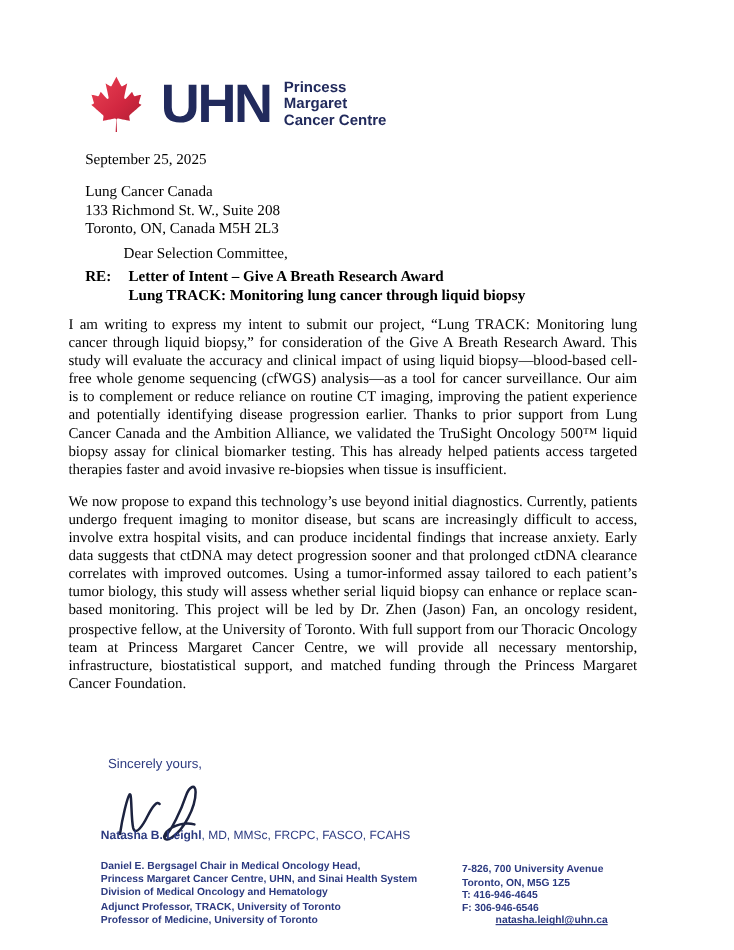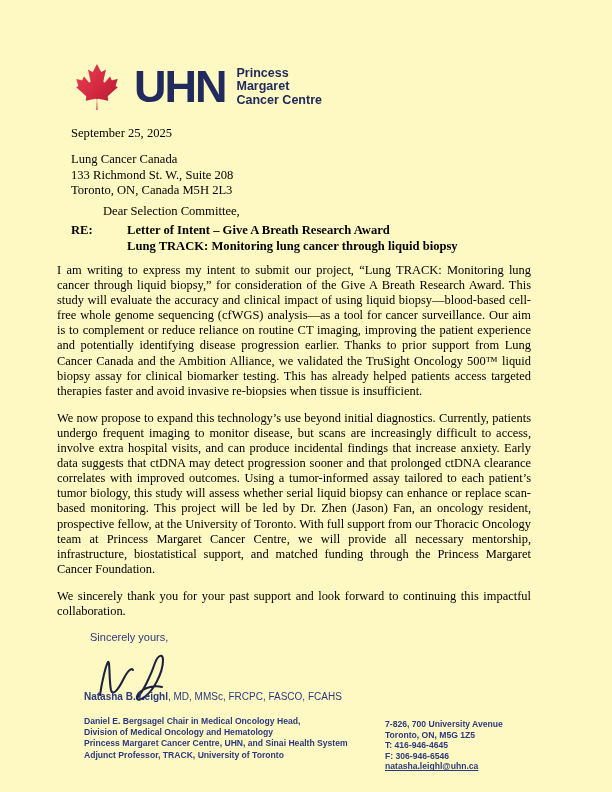--- a/index.html
+++ b/index.html
@@ -1,19 +1,19 @@
 <!DOCTYPE html>
 <html><head>
 <meta charset="utf-8">
 <style>
   html,body{margin:0;padding:0;background:#e8e8e8;}
   .page{
     position:relative;
     width:612px;height:792px;
-    background:#fef9c3;
+    background:#ffffff;
     margin:0 auto;
     overflow:hidden;
     font-family:"Liberation Serif", serif;
     color:#000;
   }
   
   .logo{position:absolute;left:74px;top:62px;display:flex;align-items:center;}
   .leaf{width:46px;height:50px;margin-right:14px;}
   .org-mark{
     font-family:"Liberation Sans", sans-serif;
@@ -24,21 +24,21 @@
     margin-left:11px;
     font-family:"Liberation Sans", sans-serif;
     font-weight:700;font-size:12.5px;line-height:13.5px;
     color:#212a5c;
   }
   
   .date{position:absolute;left:71px;top:126px;font-size:12.6px;}
   .recipient{position:absolute;left:71px;top:152px;font-size:12.6px;line-height:15.6px;}
   .salutation{position:absolute;left:71px;top:204px;font-size:12.6px;margin-left:32px;}
   .re-block{position:absolute;left:71px;top:223px;width:474px;font-size:12.6px;font-weight:700;line-height:15.6px;}
-  .re-row{display:flex;gap:20px;}
+  .re-row{display:flex;}
   .re-label{width:36px;flex:0 0 36px;}
   .body-text{
     position:absolute;left:57px;top:263px;width:474px;
     font-size:12.45px;line-height:15.1px;text-align:justify;
   }
   .body-text p{margin:0 0 12px 0;}
   
   .closing{
     position:absolute;left:90px;top:631px;
     font-family:"Liberation Sans", sans-serif;
@@ -55,21 +55,21 @@
   .footer-left{
     position:absolute;left:84px;top:716px;
     font-family:"Liberation Sans", sans-serif;
     font-weight:700;font-size:8.6px;line-height:11.2px;color:#2c3a80;
   }
   .footer-right{
     position:absolute;left:385px;top:719px;
     font-family:"Liberation Sans", sans-serif;
     font-weight:700;font-size:8.6px;line-height:10.6px;color:#2c3a80;
   }
-  .email-link{color:#2c3a80;text-decoration:underline;cursor:pointer;}
+  .email-link{color:#2c3a80;text-decoration:underline;cursor:pointer;margin-left:28px;}
 </style>
 </head>
 <body>
 
 <div class="page">
 
   <div class="logo">
     <svg class="leaf" viewBox="0 0 512 512" aria-hidden="true">
       <defs>
         <linearGradient id="leafGrad" x1="0" y1="0" x2="1" y2="1">
@@ -105,41 +105,41 @@
     </div>
     <div class="re-row">
       <span class="re-label"></span>
       <span>Lung TRACK: Monitoring lung cancer through liquid biopsy</span>
     </div>
   </div>
 
   <div class="body-text">
     <p>I am writing to express my intent to submit our project, “Lung TRACK: Monitoring lung cancer through liquid biopsy,” for consideration of the Give A Breath Research Award. This study will evaluate the accuracy and clinical impact of using liquid biopsy—blood-based cell-free whole genome sequencing (cfWGS) analysis—as a tool for cancer surveillance. Our aim is to complement or reduce reliance on routine CT imaging, improving the patient experience and potentially identifying disease progression earlier. Thanks to prior support from Lung Cancer Canada and the Ambition Alliance, we validated the TruSight Oncology 500™ liquid biopsy assay for clinical biomarker testing. This has already helped patients access targeted therapies faster and avoid invasive re-biopsies when tissue is insufficient.</p>
     <p>We now propose to expand this technology’s use beyond initial diagnostics. Currently, patients undergo frequent imaging to monitor disease, but scans are increasingly difficult to access, involve extra hospital visits, and can produce incidental findings that increase anxiety. Early data suggests that ctDNA may detect progression sooner and that prolonged ctDNA clearance correlates with improved outcomes. Using a tumor-informed assay tailored to each patient’s tumor biology, this study will assess whether serial liquid biopsy can enhance or replace scan-based monitoring. This project will be led by Dr. Zhen (Jason) Fan, an oncology resident, prospective fellow, at the University of Toronto. With full support from our Thoracic Oncology team at Princess Margaret Cancer Centre, we will provide all necessary mentorship, infrastructure, biostatistical support, and matched funding through the Princess Margaret Cancer Foundation.</p>
-    <p>We sincerely thank you for your past support and look forward to continuing this impactful collaboration.</p>
   </div>
 
   <div class="closing">Sincerely yours,</div>
 
   <svg class="signature" viewBox="0 0 100 55" aria-hidden="true">
     <g fill="none" stroke="#1c2340" stroke-width="2.1" stroke-linecap="round" stroke-linejoin="round">
       <path d="M8,44 C10,30 14,14 16,11 C18,9 17,30 19,39 C21,46 27,37 31,29 C35,21 39,16 41,19"></path>
       <path d="M45,47 C51,41 59,24 63,12 C66,4 71,2 71,9 C71,22 61,41 51,47 C45,51 43,47 47,42 C53,36 63,34 70,36"></path>
     </g>
   </svg>
 
   <div class="name-line">
     <span class="name">Natasha B. Leighl</span><span>, MD, MMSc, FRCPC, FASCO, FCAHS</span>
   </div>
 
   <div class="footer-left">
     <div>Daniel E. Bergsagel Chair in Medical Oncology Head,</div>
+    <div>Princess Margaret Cancer Centre, UHN, and Sinai Health System</div>
     <div>Division of Medical Oncology and Hematology</div>
-    <div>Princess Margaret Cancer Centre, UHN, and Sinai Health System</div>
     <div>Adjunct Professor, TRACK, University of Toronto</div>
+    <div>Professor of Medicine, University of Toronto</div>
   </div>
 
   <div class="footer-right">
     <div>7-826, 700 University Avenue</div>
     <div>Toronto, ON, M5G 1Z5</div>
     <div>T: 416-946-4645</div>
     <div>F: 306-946-6546</div>
     <div><a class="email-link">natasha.leighl@uhn.ca</a></div>
   </div>
 

